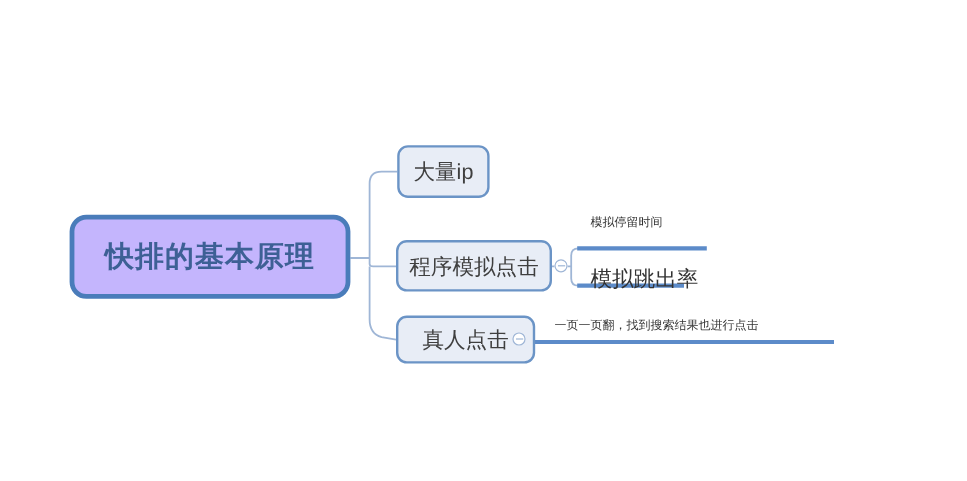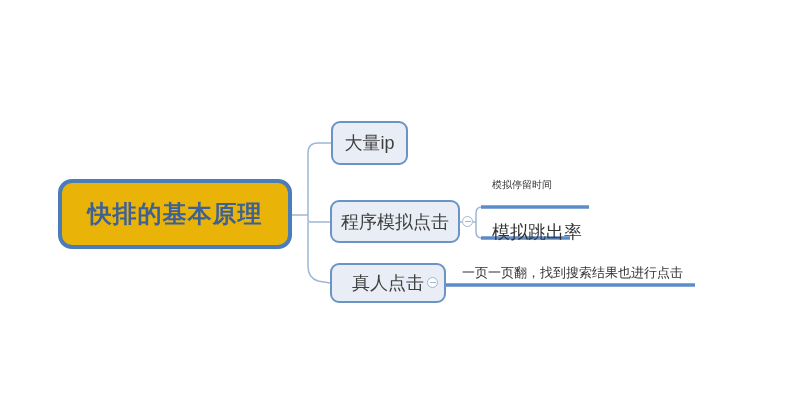--- a/index.html
+++ b/index.html
@@ -19,36 +19,36 @@
     border:2px solid #6b94c6;
     border-radius:9px;
     color:#3f3f3f;
     font-size:18px;
     white-space:nowrap;
     cursor:default;
   }
   .node-root{
     left:58px;top:179px;width:234px;height:70px;
     border:4px solid #4a7cba;border-radius:14px;
-    background:#eab308;
+    background:#c4b5fd;
     color:#3d6095;font-size:24px;font-weight:bold;
     letter-spacing:1px;
   }
   .node-b0{left:331px;top:121px;width:77px;height:44px;}
   .node-b1{left:330px;top:200px;width:130px;height:43px;}
   .node-b2{left:330px;top:263px;width:116px;height:40px;}
   .leaf{
     position:absolute;
     color:#333333;
     white-space:nowrap;
     cursor:default;
   }
   .leaf-s0{left:492px;top:178px;font-size:10px;}
   .leaf-s1{left:492px;top:220px;font-size:18px;}
-  .leaf-long{left:462px;top:264px;font-size:13px;}
+  .leaf-long{left:462px;top:264px;font-size:10px;}
   .toggle{
     position:absolute;
     box-sizing:border-box;
     width:11px;height:11px;
     border:1px solid #9fb6d6;
     border-radius:50%;
     background:#ffffff;
     display:flex;align-items:center;justify-content:center;
   }
   .toggle-b1{left:462px;top:216px;}

